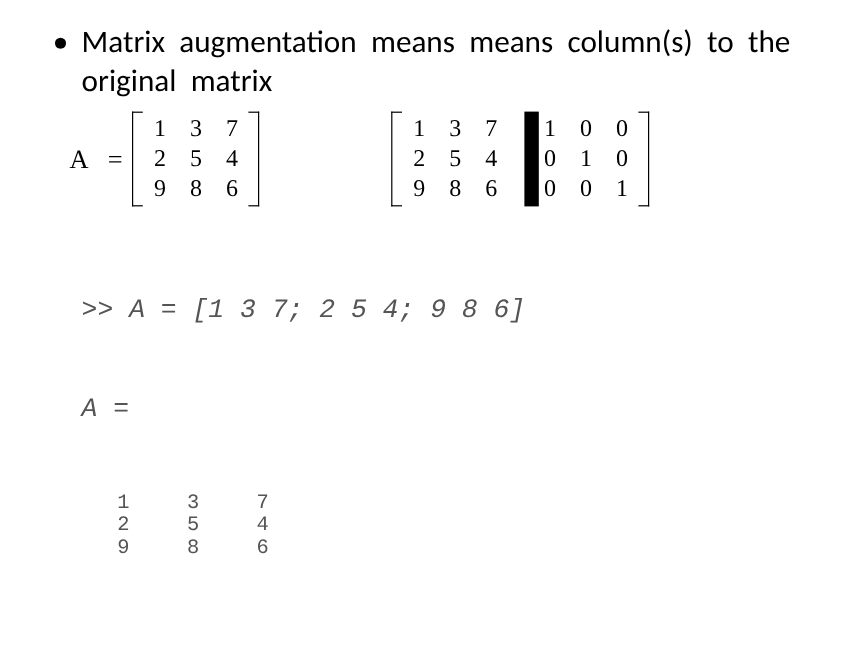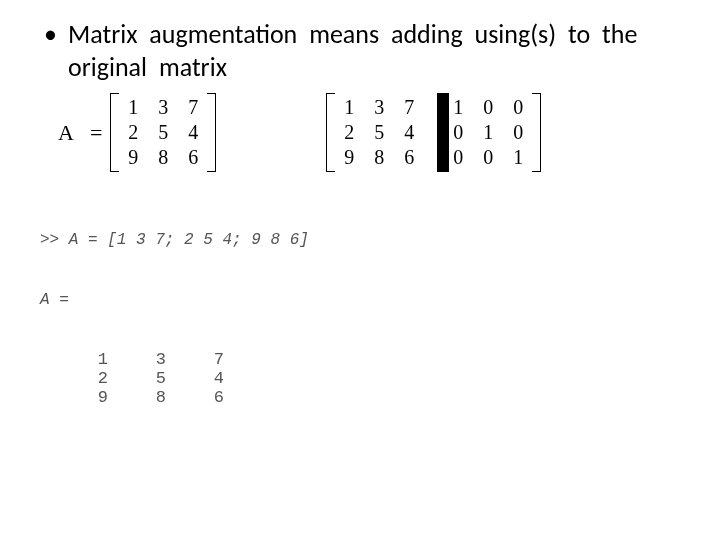--- a/index.html
+++ b/index.html
@@ -84,23 +84,24 @@
     margin-right: 8px;
   }
   .eq-eq {
     font-family: "Times New Roman", Times, serif;
     font-size: 22px;
     margin: 0 8px;
   }
   .gap { width: 110px; }
   .code-block {
     font-family: "Courier New", Courier, monospace;
-    font-size: 16px;
+    font-size: 22px;
     color: #555;
     white-space: pre;
+    margin-left: 28px;
     line-height: 1.25;
     font-style: italic;
   }
   .code-line {
     display: block;
     font-style: normal;
   }
   .code-line.it { font-style: italic; }
   .out-table {
     font-family: "Courier New", Courier, monospace;
@@ -118,21 +119,21 @@
   .out-table td:first-child {
     padding-left: 20px;
   }
 </style>
 </head>
 <body>
 
 <div class="slide">
 
   <ul class="bullets">
-    <li><span>Matrix augmentation means adding using(s) to the original matrix</span></li>
+    <li><span>Matrix augmentation means means column(s) to the original matrix</span></li>
   </ul>
 
   <div class="math-row">
     <span class="eq-lhs">A</span>
     <span class="eq-eq">=</span>
     <span class="matrix">
       <span class="bracket left"></span>
       <span class="mat-body mat3x3">
         <span>1</span>
         <span>3</span>

